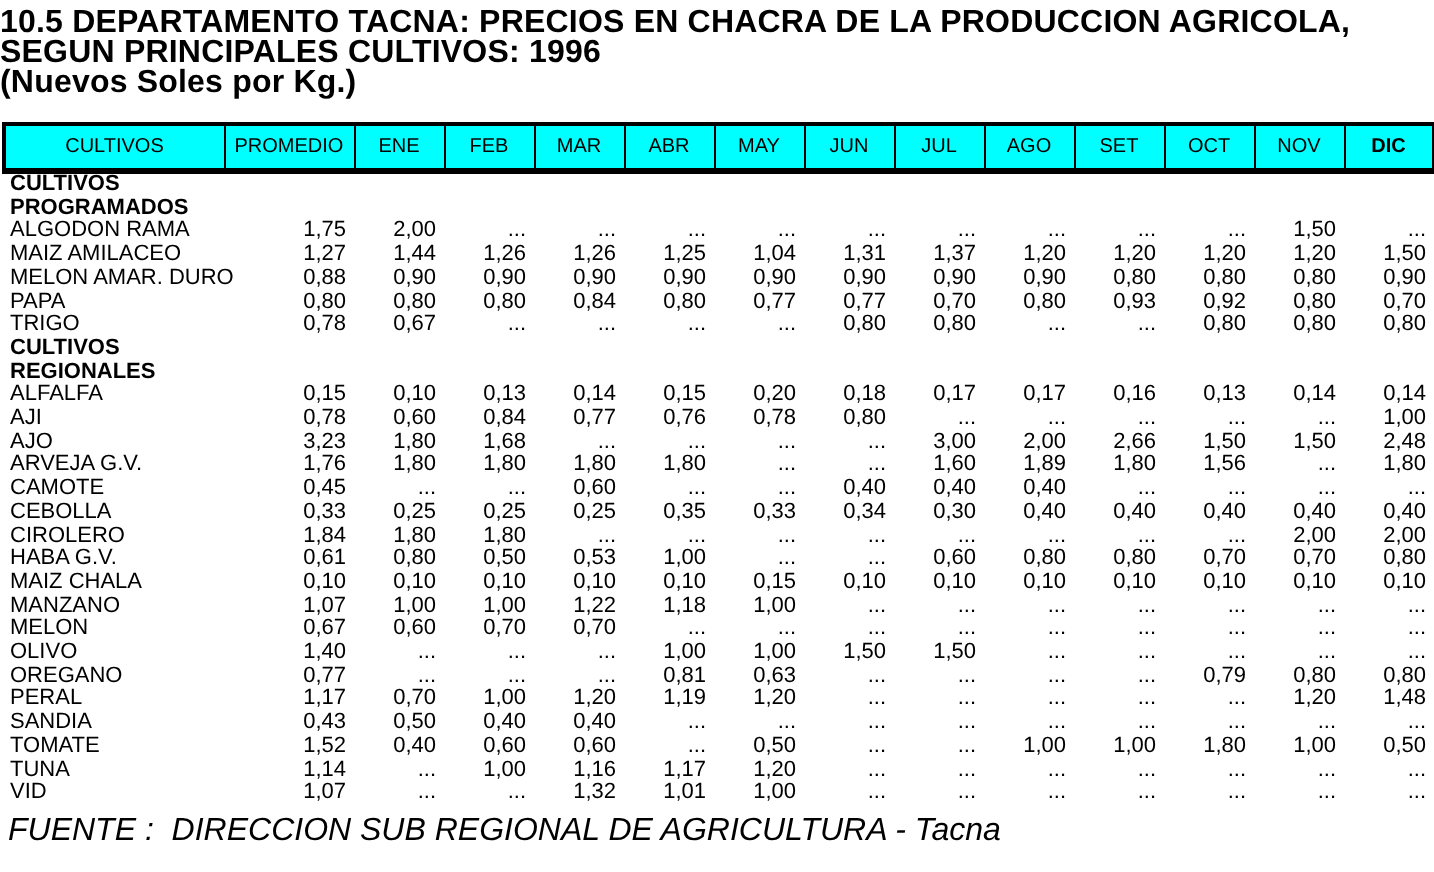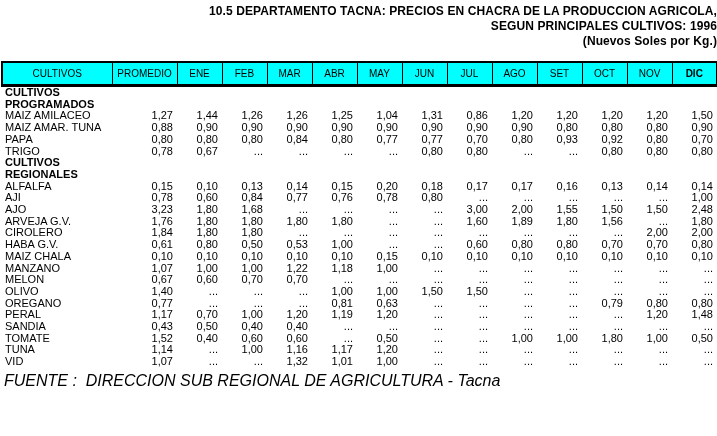--- a/index.html
+++ b/index.html
@@ -10,23 +10,23 @@
     width: 717px;
     height: 436px;
     background: #ffffff;
     color: #000000;
     font-family: "Liberation Sans", sans-serif;
     overflow: hidden;
     position: relative;
   }
   .title-block {
     padding-top: 4px;
-    text-align: right;
+    text-align: left;
     font-weight: bold;
-    font-size: 12px;
+    font-size: 16px;
     line-height: 15px;
     letter-spacing: 0.1px;
   }
   table.price-table {
     border-collapse: collapse;
     table-layout: fixed;
     width: 716px;
     margin: 12px 0 0 1px;
     padding-left: 40px;
   }
@@ -144,37 +144,53 @@
         <td class="val"></td>
         <td class="val"></td>
         <td class="val"></td>
         <td class="val"></td>
         <td class="val"></td>
         <td class="val"></td>
         <td class="val"></td>
         <td class="val"></td>
       </tr>
       <tr>
+        <td class="name">ALGODON RAMA</td>
+        <td class="val">1,75</td>
+        <td class="val">2,00</td>
+        <td class="val">...</td>
+        <td class="val">...</td>
+        <td class="val">...</td>
+        <td class="val">...</td>
+        <td class="val">...</td>
+        <td class="val">...</td>
+        <td class="val">...</td>
+        <td class="val">...</td>
+        <td class="val">...</td>
+        <td class="val">1,50</td>
+        <td class="val">...</td>
+      </tr>
+      <tr>
         <td class="name">MAIZ AMILACEO</td>
         <td class="val">1,27</td>
         <td class="val">1,44</td>
         <td class="val">1,26</td>
         <td class="val">1,26</td>
         <td class="val">1,25</td>
         <td class="val">1,04</td>
         <td class="val">1,31</td>
-        <td class="val">0,86</td>
+        <td class="val">1,37</td>
         <td class="val">1,20</td>
         <td class="val">1,20</td>
         <td class="val">1,20</td>
         <td class="val">1,20</td>
         <td class="val">1,50</td>
       </tr>
       <tr>
-        <td class="name">MAIZ AMAR. TUNA</td>
+        <td class="name">MELON AMAR. DURO</td>
         <td class="val">0,88</td>
         <td class="val">0,90</td>
         <td class="val">0,90</td>
         <td class="val">0,90</td>
         <td class="val">0,90</td>
         <td class="val">0,90</td>
         <td class="val">0,90</td>
         <td class="val">0,90</td>
         <td class="val">0,90</td>
         <td class="val">0,80</td>
@@ -282,40 +298,72 @@
         <td class="name">AJO</td>
         <td class="val">3,23</td>
         <td class="val">1,80</td>
         <td class="val">1,68</td>
         <td class="val">...</td>
         <td class="val">...</td>
         <td class="val">...</td>
         <td class="val">...</td>
         <td class="val">3,00</td>
         <td class="val">2,00</td>
-        <td class="val">1,55</td>
+        <td class="val">2,66</td>
         <td class="val">1,50</td>
         <td class="val">1,50</td>
         <td class="val">2,48</td>
       </tr>
       <tr>
         <td class="name">ARVEJA G.V.</td>
         <td class="val">1,76</td>
         <td class="val">1,80</td>
         <td class="val">1,80</td>
         <td class="val">1,80</td>
         <td class="val">1,80</td>
         <td class="val">...</td>
         <td class="val">...</td>
         <td class="val">1,60</td>
         <td class="val">1,89</td>
         <td class="val">1,80</td>
         <td class="val">1,56</td>
         <td class="val">...</td>
         <td class="val">1,80</td>
+      </tr>
+      <tr>
+        <td class="name">CAMOTE</td>
+        <td class="val">0,45</td>
+        <td class="val">...</td>
+        <td class="val">...</td>
+        <td class="val">0,60</td>
+        <td class="val">...</td>
+        <td class="val">...</td>
+        <td class="val">0,40</td>
+        <td class="val">0,40</td>
+        <td class="val">0,40</td>
+        <td class="val">...</td>
+        <td class="val">...</td>
+        <td class="val">...</td>
+        <td class="val">...</td>
+      </tr>
+      <tr>
+        <td class="name">CEBOLLA</td>
+        <td class="val">0,33</td>
+        <td class="val">0,25</td>
+        <td class="val">0,25</td>
+        <td class="val">0,25</td>
+        <td class="val">0,35</td>
+        <td class="val">0,33</td>
+        <td class="val">0,34</td>
+        <td class="val">0,30</td>
+        <td class="val">0,40</td>
+        <td class="val">0,40</td>
+        <td class="val">0,40</td>
+        <td class="val">0,40</td>
+        <td class="val">0,40</td>
       </tr>
       <tr>
         <td class="name">CIROLERO</td>
         <td class="val">1,84</td>
         <td class="val">1,80</td>
         <td class="val">1,80</td>
         <td class="val">...</td>
         <td class="val">...</td>
         <td class="val">...</td>
         <td class="val">...</td>

